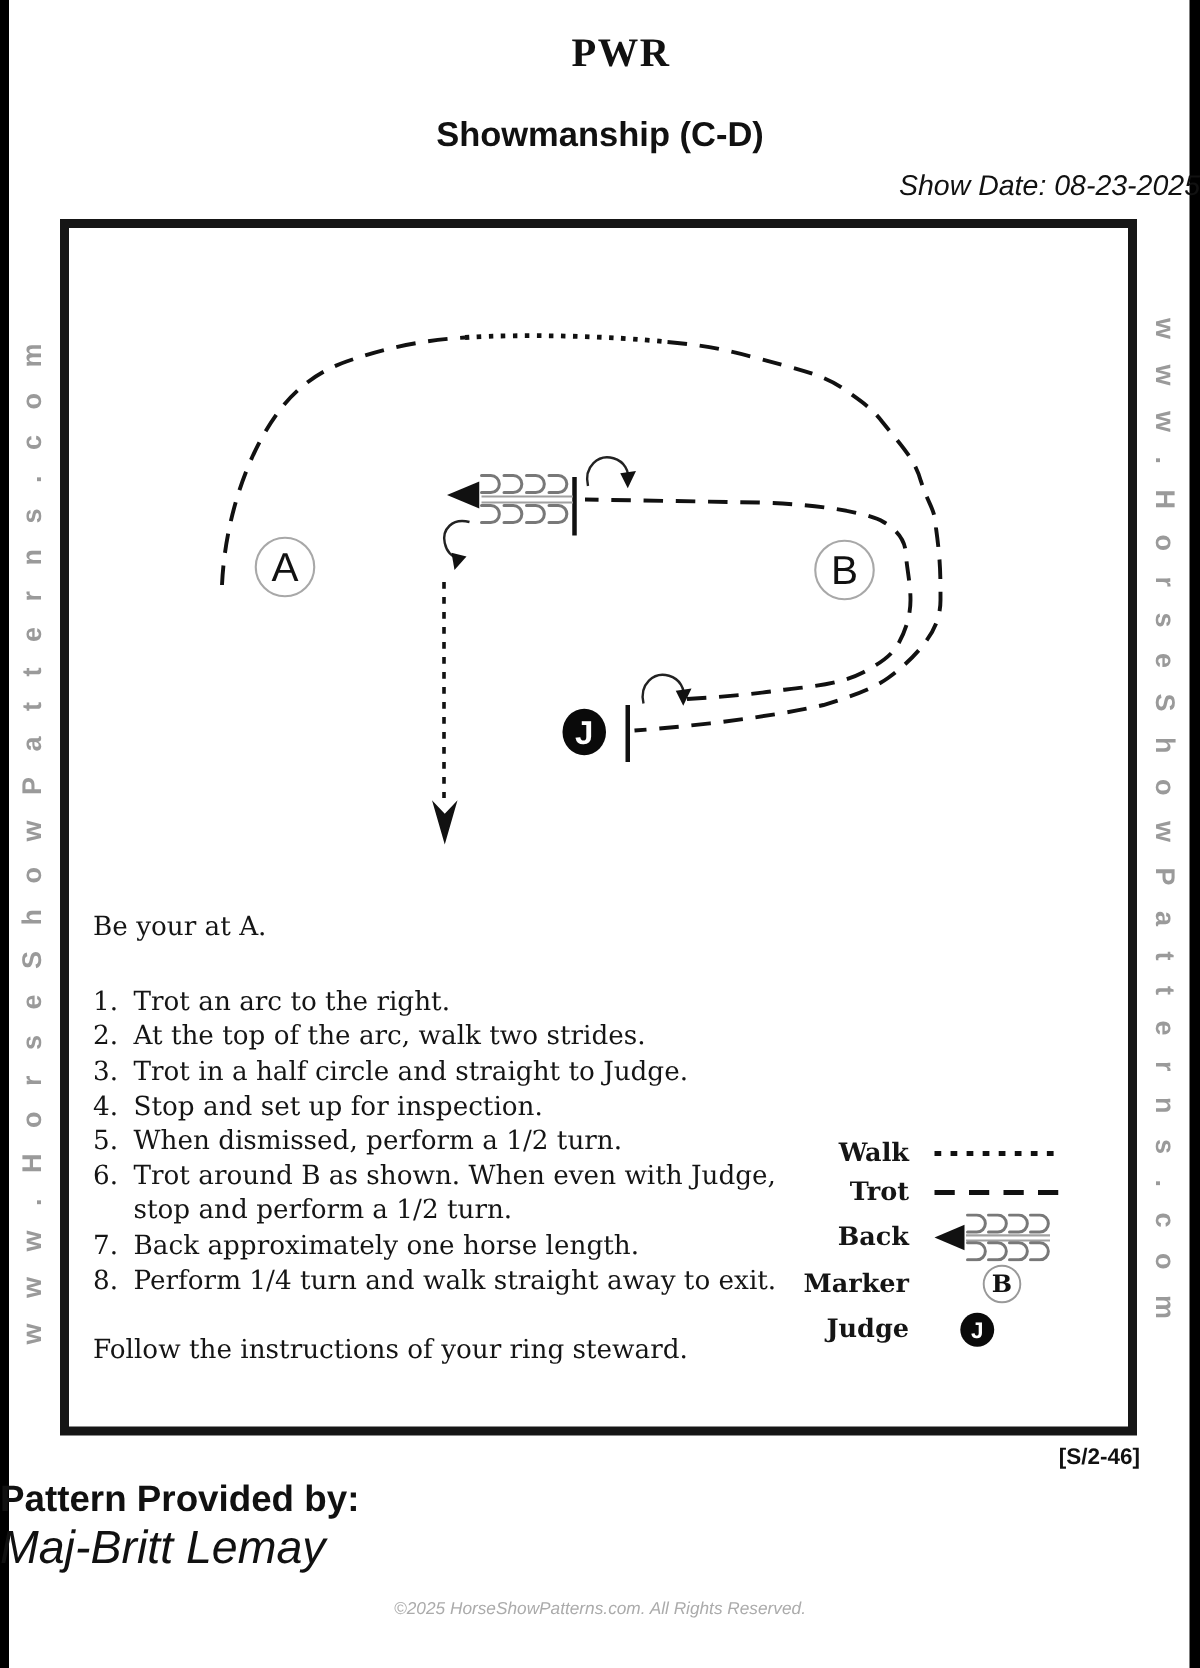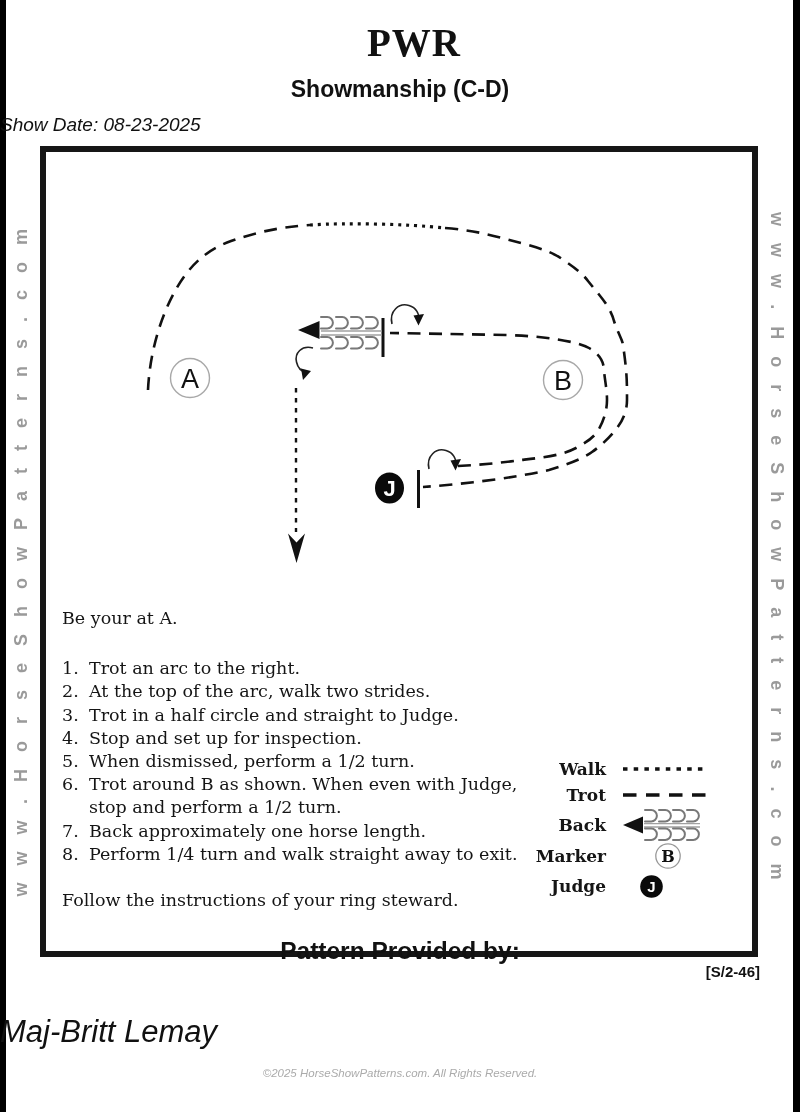--- a/index.html
+++ b/index.html
@@ -17,24 +17,24 @@
     display:flex;flex-direction:column;justify-content:center;align-items:center;
     color:#9a9a9a;font-weight:bold;font-size:18px;
   }
   .wm span{writing-mode:vertical-rl;letter-spacing:17px;line-height:1;white-space:nowrap;}
   .wm.l{left:7px;}
   .wm.l span{transform:rotate(180deg);}
   .wm.r{right:10px;}
 
   .title{
     position:absolute;top:20px;left:0;right:0;text-align:center;
-    font-family:"Liberation Serif",serif;font-size:39px;font-weight:bold;letter-spacing:1px;padding-left:28px;
+    font-family:"Liberation Serif",serif;font-size:27px;font-weight:bold;letter-spacing:1px;padding-left:28px;
   }
   .subtitle{position:absolute;top:76px;left:0;right:0;text-align:center;font-size:23px;font-weight:bold;}
-  .showdate{position:absolute;top:114px;left:0;right:0;text-align:left;font-size:19px;font-style:italic;}
+  .showdate{position:absolute;top:114px;left:0;right:0;text-align:right;font-size:19px;font-style:italic;}
 
   .box{
     position:absolute;left:40px;top:146px;width:718px;height:811px;
     border:6px solid #161616;box-sizing:border-box;background:#fff;
   }
   svg.diagram{position:absolute;left:0;top:0;}
 
   .instr{
     position:absolute;left:16px;top:455px;width:480px;
     font-family:"DejaVu Serif","Liberation Serif",serif;
@@ -53,21 +53,21 @@
     font-family:"DejaVu Serif","Liberation Serif",serif;font-weight:bold;font-size:17px;color:#151515;
   }
   .lrow .sym{margin-left:15px;display:flex;align-items:center;}
   .lrow.walk{height:26px;}
   .lrow.trot{height:26px;}
   .lrow.back{height:33px;}
   .lrow.marker{height:30px;gap:16px;}
   .lrow.judge{height:30px;}
 
   .code{position:absolute;right:40px;top:963px;font-size:15px;font-weight:bold;}
-  .provided{position:absolute;top:937px;left:0;right:0;text-align:center;font-size:24.5px;font-weight:bold;}
+  .provided{position:absolute;top:986px;left:0;right:0;text-align:left;font-size:24.5px;font-weight:bold;}
   .name{position:absolute;top:1014px;left:0;right:0;text-align:left;font-size:31px;font-style:italic;}
   .copyright{position:absolute;top:1067px;left:0;right:0;text-align:center;font-size:11.5px;font-style:italic;color:#ababab;}
 </style>
 </head>
 <body>
 
 <div class="edge l"></div>
 <div class="edge r"></div>
 
 <div class="wm l">

